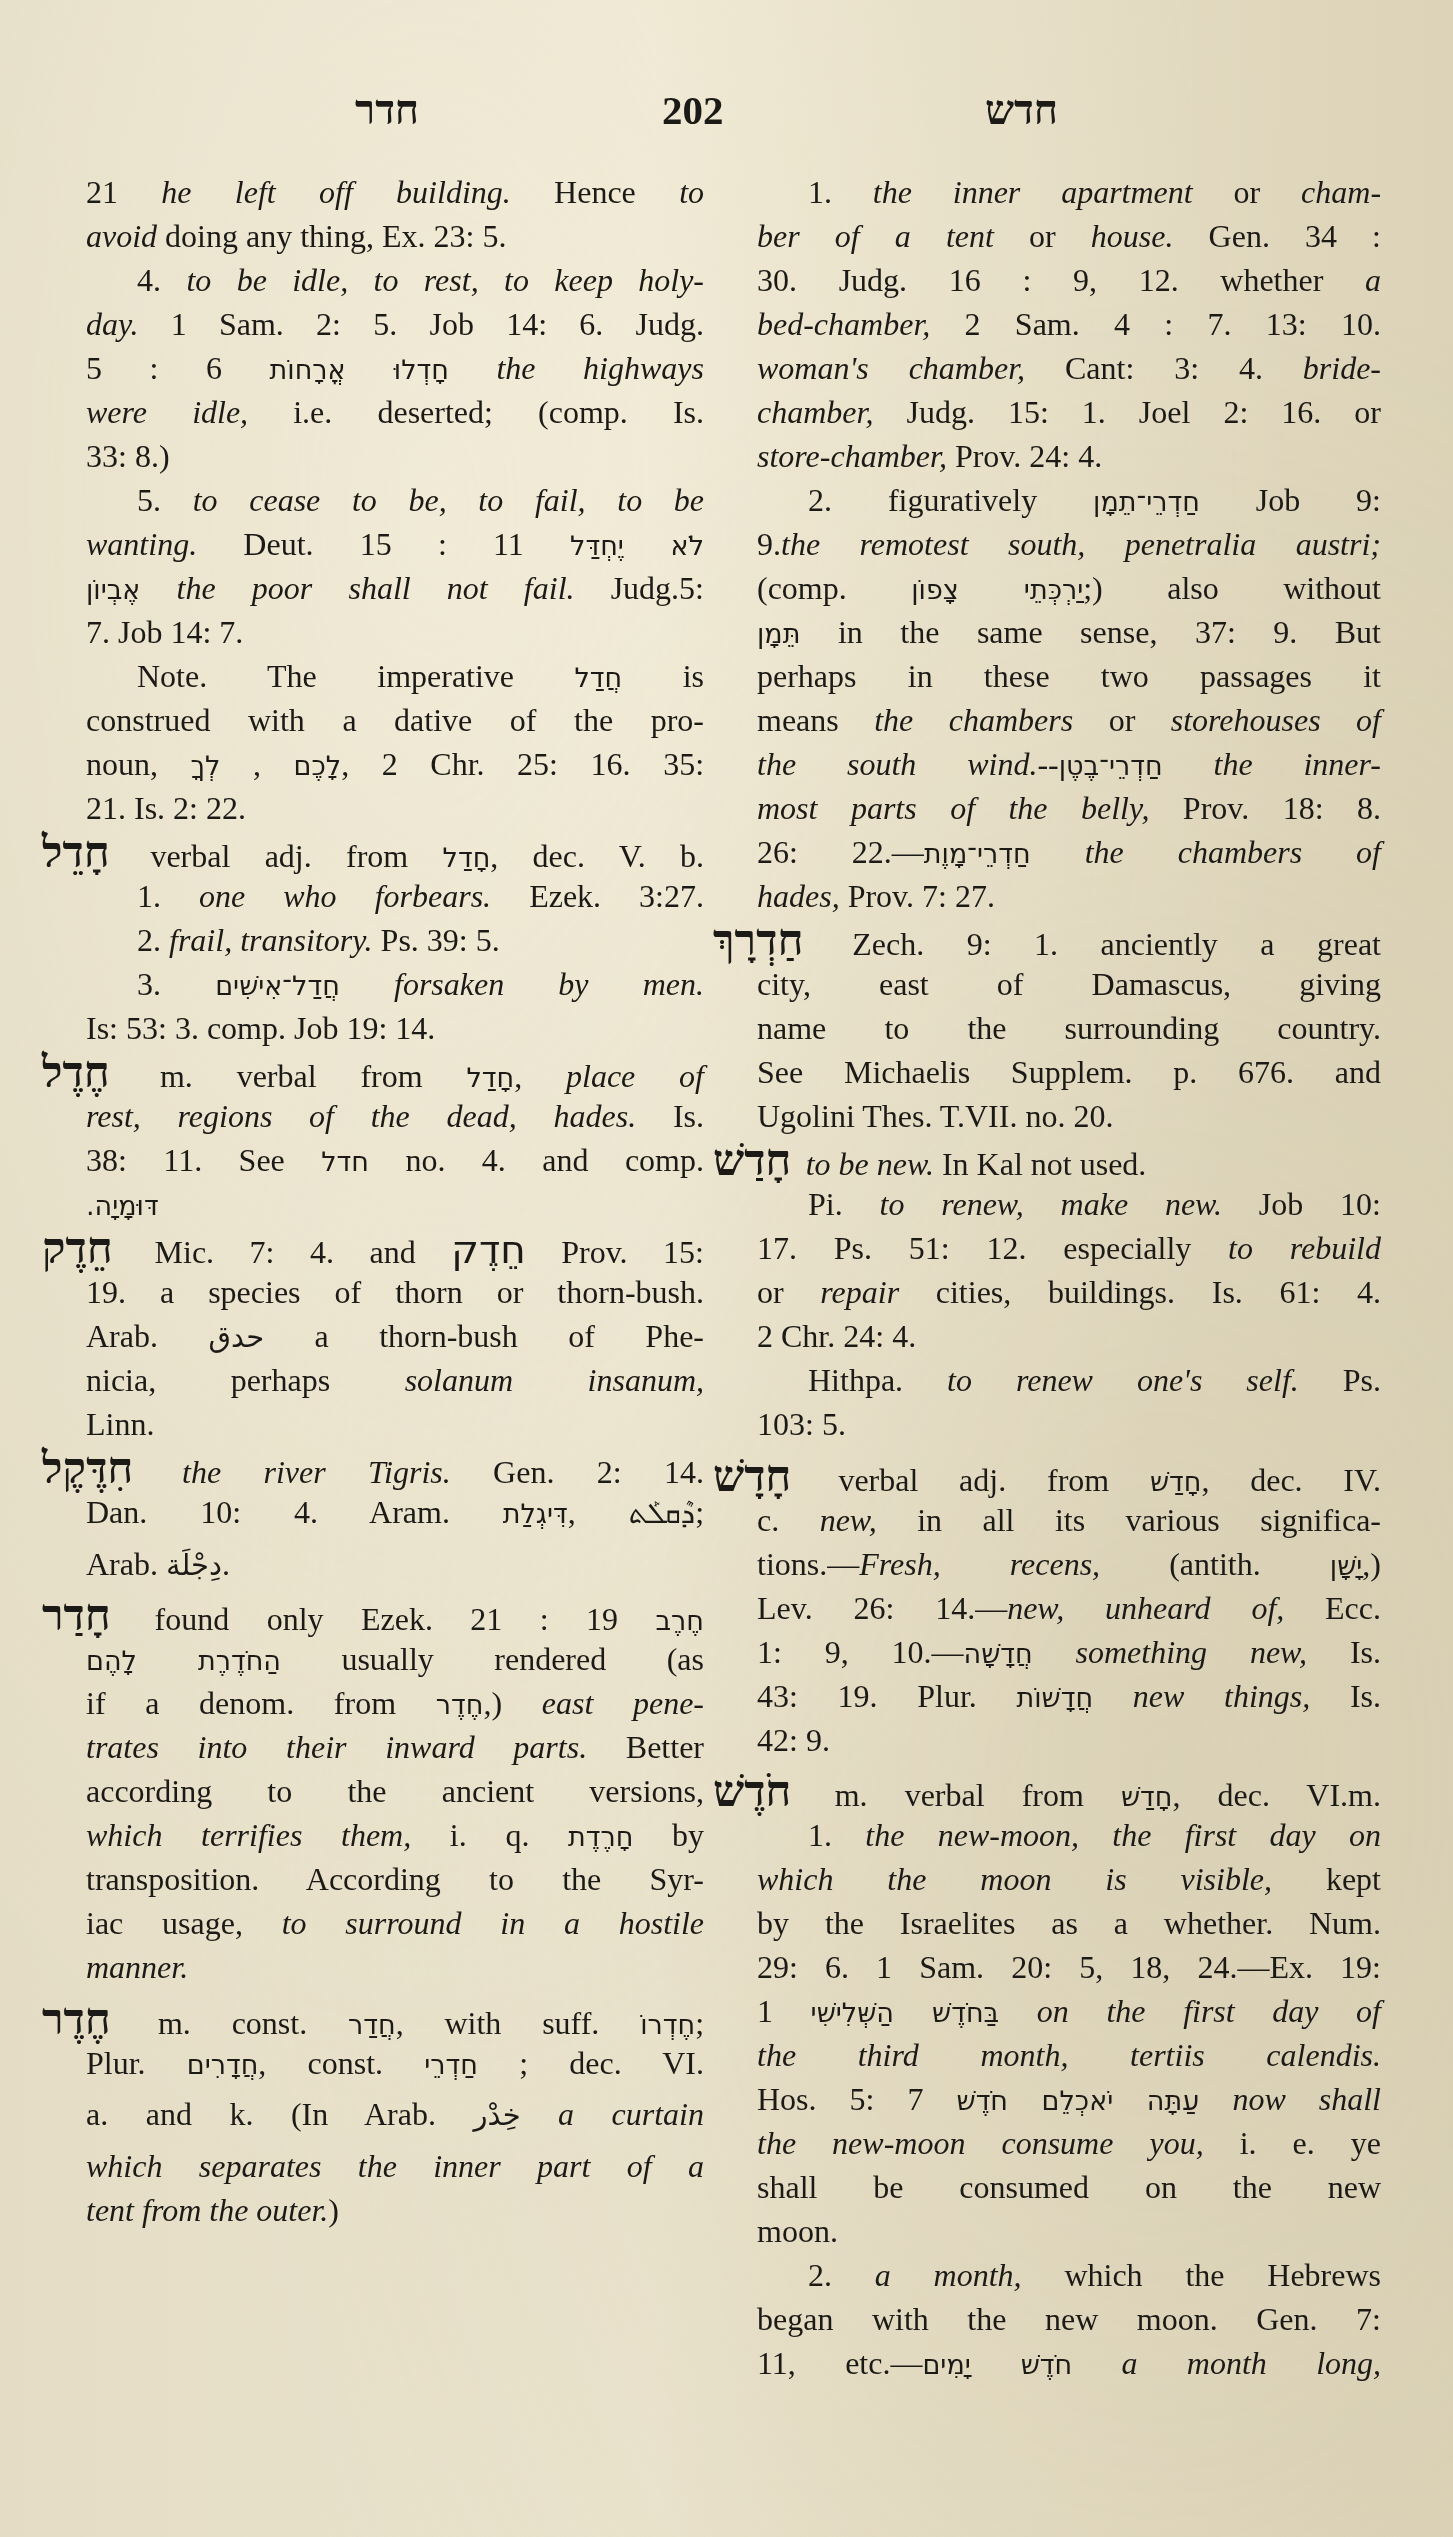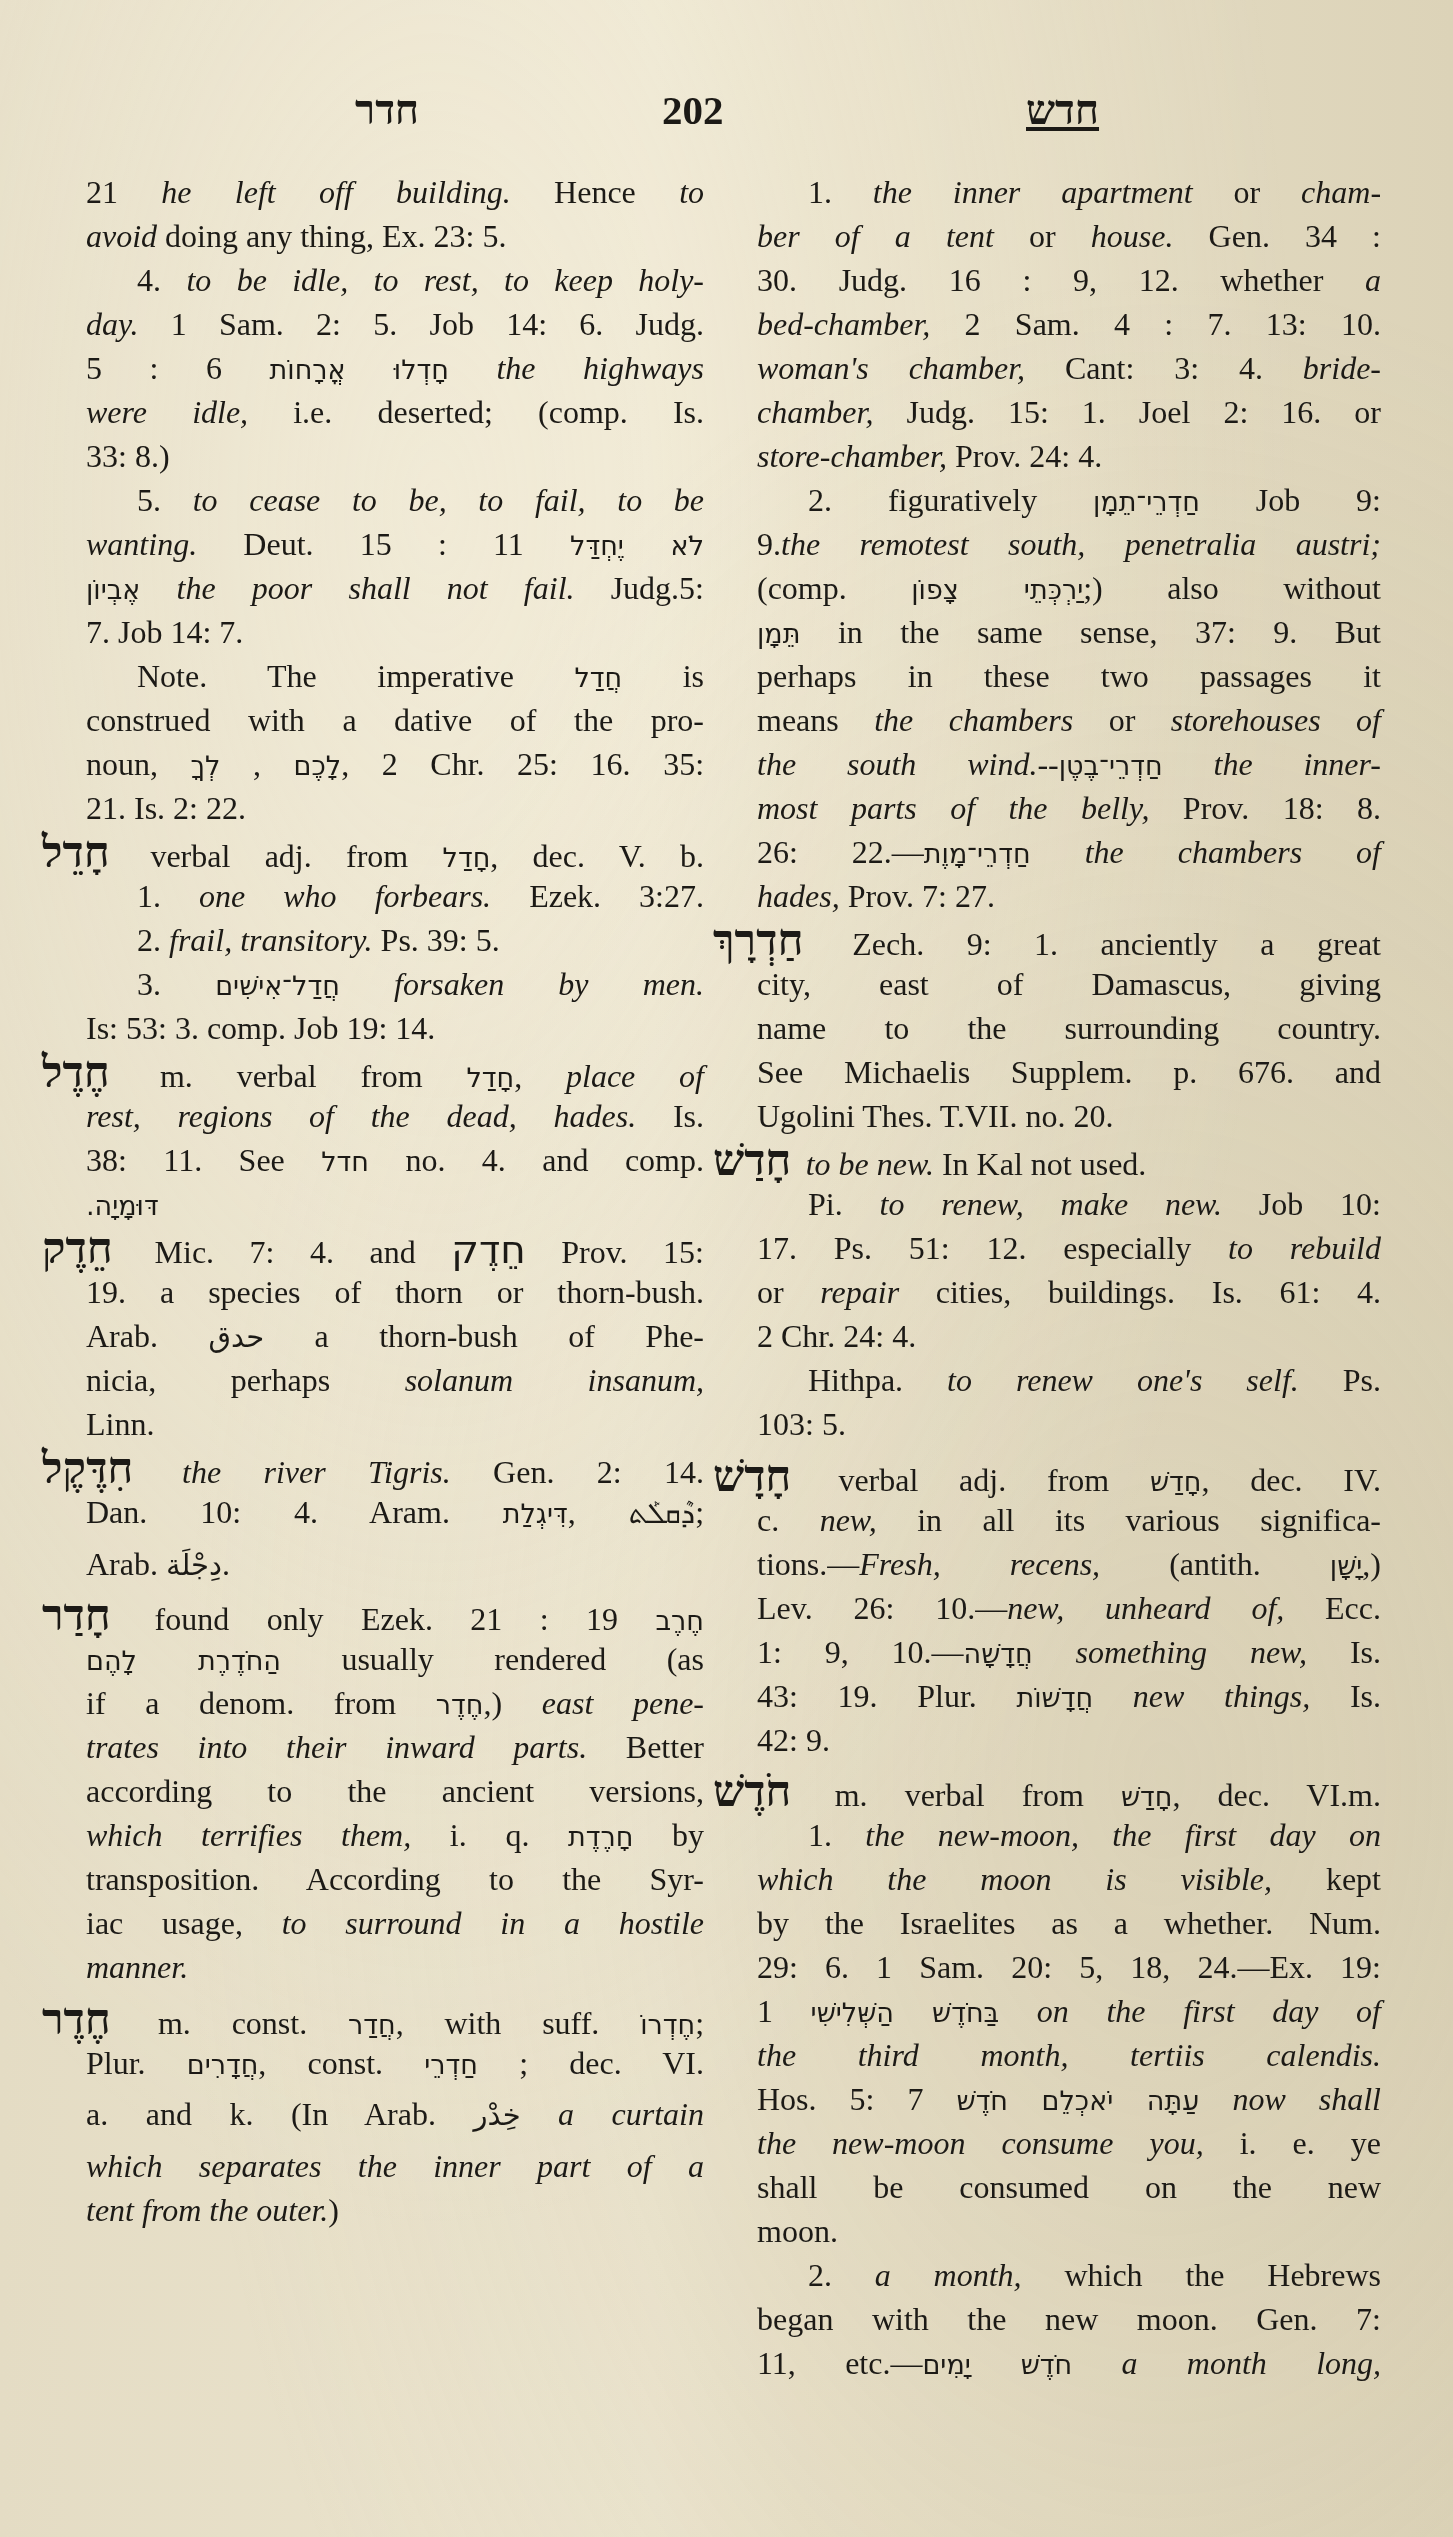--- a/index.html
+++ b/index.html
@@ -14,21 +14,21 @@
     color: #1c1a16;
     position: relative;
   }
   .page { position: absolute; left: 0; top: 0; width: 1152px; height: 2538px; }
   .running-head {
     position: absolute; top: 86px; left: 0; width: 1454px; height: 51px;
     font-weight: bold; font-size: 41px;
   }
   .rh-left  { position: absolute; left: 355px; top: 0; direction: rtl; }
   .rh-num   { position: absolute; left: 662px; top: 0; text-align: center; }
-  .rh-right { position: absolute; left: 1026px; top: 0; direction: rtl; text-decoration: underline; }
+  .rh-right { position: absolute; left: 985px; top: 0; direction: rtl; }
   .column {
     position: absolute; top: 170px;
     font-size: 32px; line-height: 44px;
   }
   .col-left  { left: 86px; width: 618px; }
   .col-right { left: 757px; width: 624px; }
   .line { white-space: nowrap; text-align: justify; text-align-last: justify; height: 44px; }
   .line.last { text-align-last: left; }
   .line.indent { padding-left: 51px; }
   .line.hang { margin-left: -44px; }
@@ -125,21 +125,21 @@
       <div class="line last hang"><span class="headword">חָדַשׁ</span><span> </span><i>to be new.</i><span> In Kal not used.</span></div>
       <div class="line indent"><span>Pi. </span><i>to renew, make new.</i><span> Job 10:</span></div>
       <div class="line"><span>17. Ps. 51: 12. especially </span><i>to rebuild</i></div>
       <div class="line"><span>or </span><i>repair</i><span> cities, buildings.  Is. 61: 4.</span></div>
       <div class="line last"><span>2 Chr. 24: 4.</span></div>
       <div class="line indent"><span>Hithpa. </span><i>to renew one's self.</i><span> Ps.</span></div>
       <div class="line last"><span>103: 5.</span></div>
       <div class="line hang gap"><span class="headword">חָדָשׁ</span><span> verbal adj. from </span><span class="he">חָדַשׁ</span><span>, dec. IV.</span></div>
       <div class="line"><span>c. </span><i>new,</i><span> in all its various significa-</span></div>
       <div class="line"><span>tions.—</span><i>Fresh, recens,</i><span> (antith. </span><span class="he">יָשָׁן</span><span>,)</span></div>
-      <div class="line"><span>Lev. 26: 10.—</span><i>new, unheard of,</i><span> Ecc.</span></div>
+      <div class="line"><span>Lev. 26: 14.—</span><i>new, unheard of,</i><span> Ecc.</span></div>
       <div class="line"><span>1: 9, 10.—</span><span class="he">חֲדָשָׁה</span><span> </span><i>something new,</i><span> Is.</span></div>
       <div class="line"><span>43: 19.  Plur. </span><span class="he">חֲדָשׁוֹת</span><span> </span><i>new things,</i><span> Is.</span></div>
       <div class="line last"><span>42: 9.</span></div>
       <div class="line hang gap"><span class="headword">חֹדֶשׁ</span><span> m. verbal from </span><span class="he">חָדַשׁ</span><span>, dec. VI.m.</span></div>
       <div class="line indent"><span>1. </span><i>the new-moon, the first day on</i></div>
       <div class="line"><i>which the moon is visible,</i><span> kept</span></div>
       <div class="line"><span>by the Israelites as a whether. Num.</span></div>
       <div class="line"><span>29: 6.  1 Sam. 20: 5, 18, 24.—Ex. 19:</span></div>
       <div class="line"><span>1 </span><span class="he">בַּחֹדֶשׁ הַשְּׁלִישִׁי</span><span> </span><i>on the first day of</i></div>
       <div class="line"><i>the third month, tertiis calendis.</i></div>

